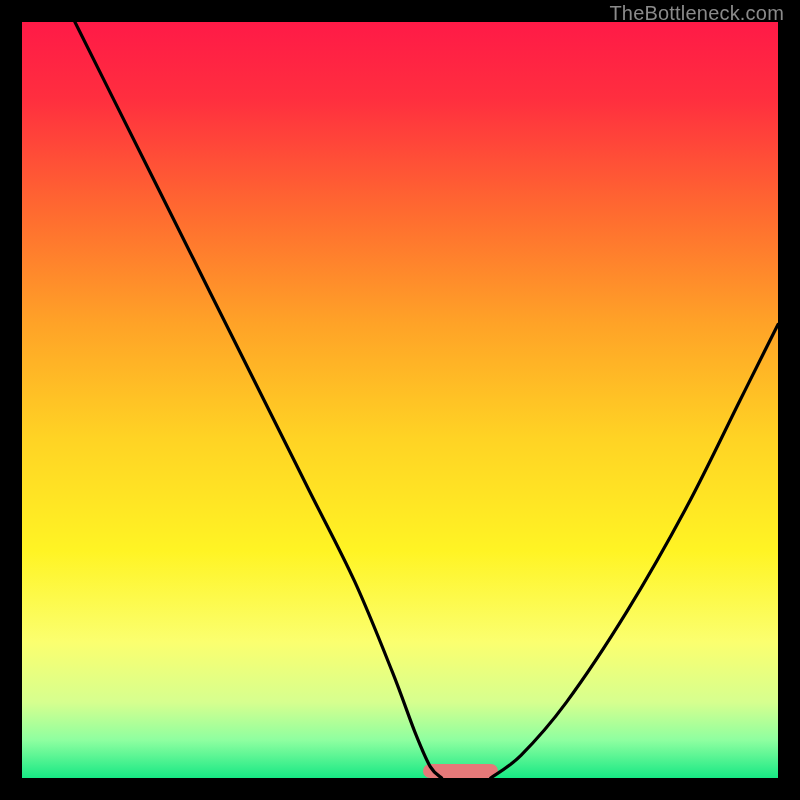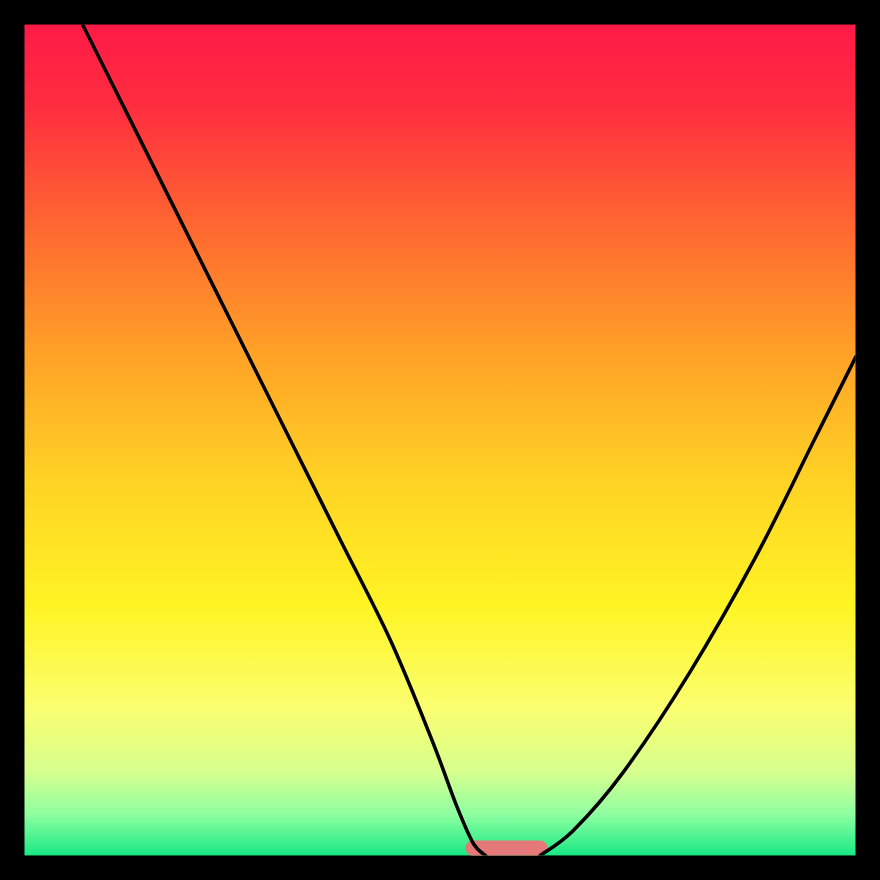--- a/index.html
+++ b/index.html
@@ -46,20 +46,21 @@
     height: 14px;
     border-radius: 8px;
     background: #e57979;
     bottom: 0;
   }
 </style>
 </head>
 <body>
 
 <div class="stage">
+  <div class="watermark">TheBottleneck.com</div>
 
   <div class="plot">
     <svg class="gradient-bg" viewBox="0 0 756 756" preserveAspectRatio="none">
       <defs>
         <linearGradient id="bg-grad" x1="0" y1="0" x2="0" y2="1">
             <stop offset="0%" stop-color="#ff1a47"></stop>
             <stop offset="10%" stop-color="#ff2e3f"></stop>
             <stop offset="25%" stop-color="#ff6a30"></stop>
             <stop offset="40%" stop-color="#ffa327"></stop>
             <stop offset="55.00000000000001%" stop-color="#ffd324"></stop>

